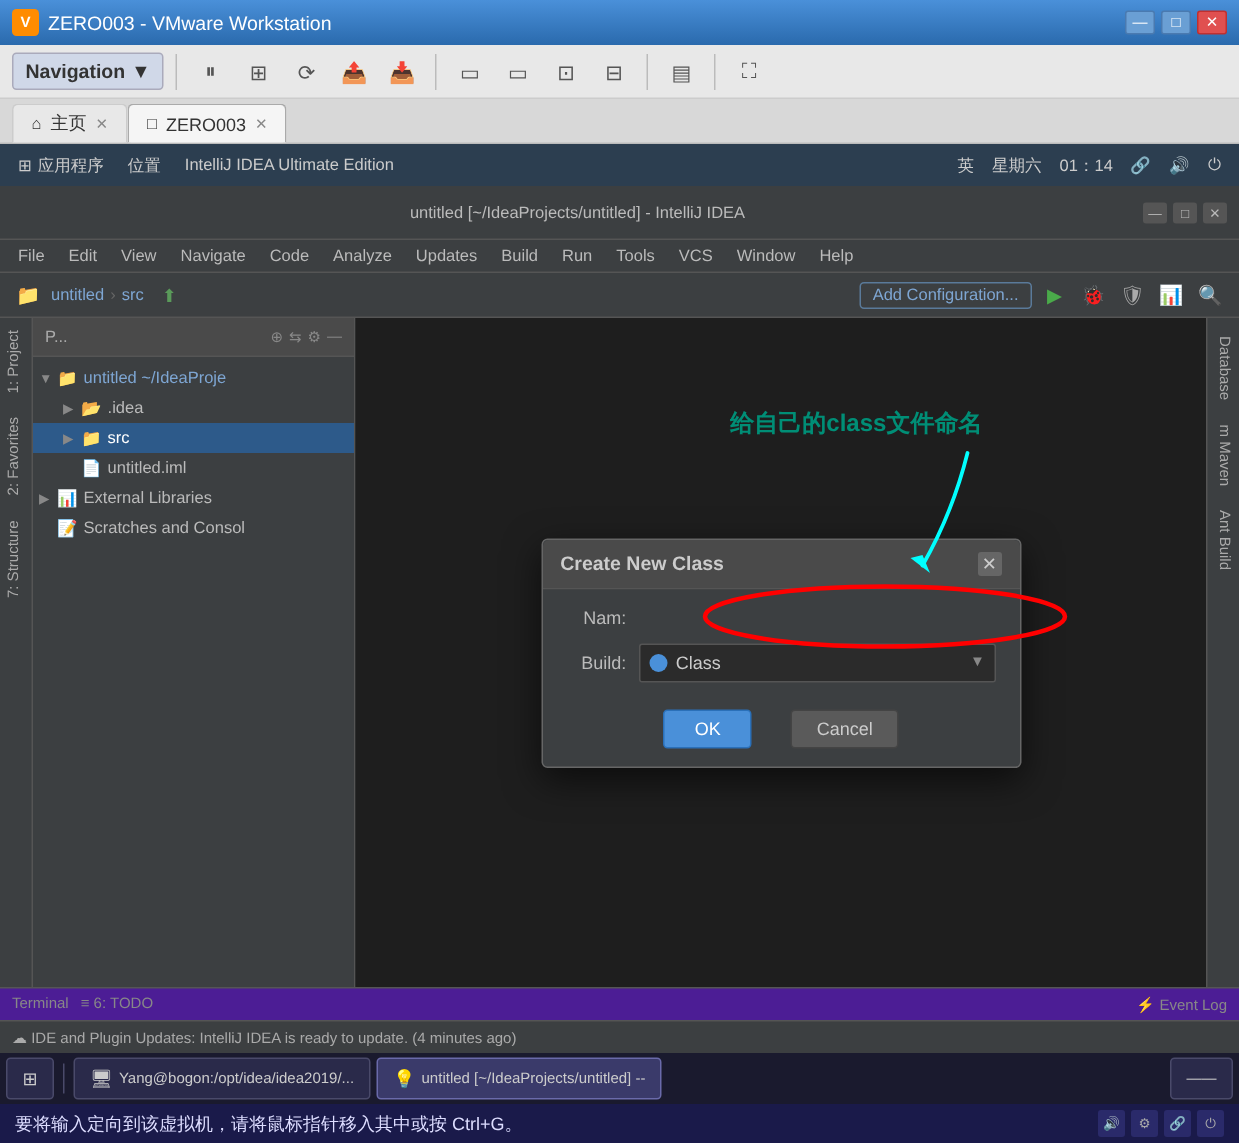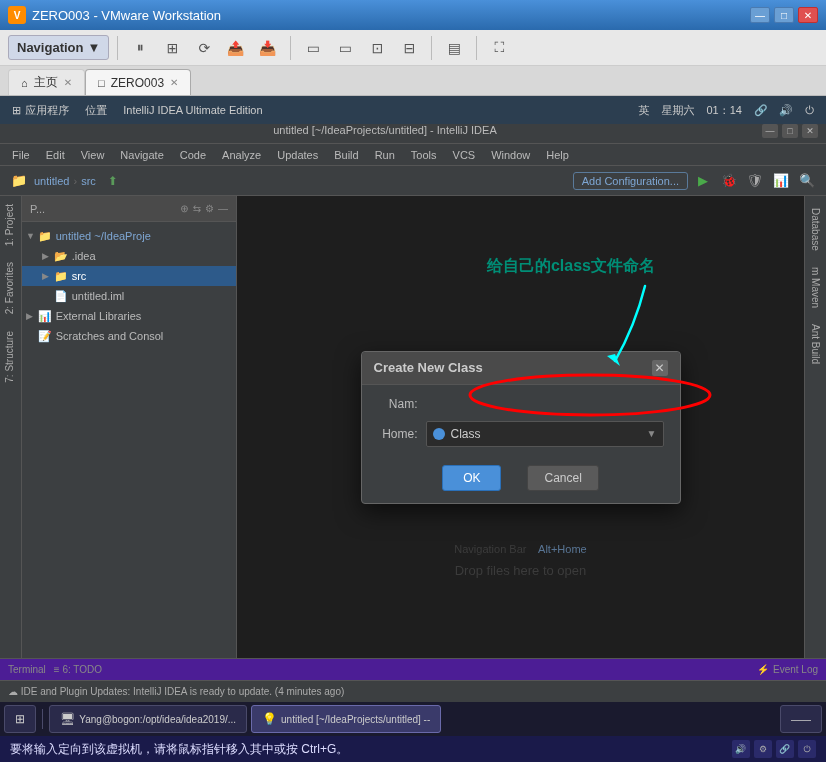--- a/index.html
+++ b/index.html
@@ -123,22 +123,23 @@
       display: flex;
       flex-direction: column;
       background: #2b2b2b;
       position: relative;
       overflow: hidden;
     }
 
     
     .idea-title-bar {
       background: #3c3f41;
-      height: 20px;
-      display: flex;
+      height: 36px;
+      display: flex;
+      align-items: center;
       padding: 0 8px;
       color: #bbb;
       font-size: 11px;
       flex-shrink: 0;
       border-bottom: 1px solid #555;
     }
     .idea-title-text { flex: 1; text-align: center; }
     .idea-tb-controls { display: flex; gap: 4px; }
     .idea-tb-btn { width: 16px; height: 14px; background: #555; border: none; border-radius: 2px; cursor: pointer; color: #bbb; font-size: 9px; display: flex; align-items: center; justify-content: center; }
 
@@ -685,47 +686,39 @@
           <div class="dialog">
             <div class="dialog-title-bar">
               <span class="dialog-title">Create New Class</span>
               <button class="dialog-close-btn">✕</button>
             </div>
             <div class="dialog-body">
               <div class="dialog-row">
                 <span class="dialog-label">Nam:</span>
               </div>
               <div class="dialog-select-row">
-                <span class="dialog-label">Home:</span>
+                <span class="dialog-label">Build:</span>
                 <div class="dialog-select-container">
                   <div class="class-icon-dot"></div>
                   <span class="select-text">Class</span>
                   <span class="select-arrow">▼</span>
                 </div>
               </div>
               <div class="dialog-buttons">
                 <button class="btn-ok">OK</button>
                 <button class="btn-cancel">Cancel</button>
               </div>
             </div>
           </div>
 
           <svg style="position:absolute; top:175px; left:228px; width:250px; height:48px; pointer-events:none; z-index:300;" viewBox="0 0 250 48" xmlns="http://www.w3.org/2000/svg">
             <ellipse cx="125" cy="24" rx="120" ry="20" fill="none" stroke="red" stroke-width="3"></ellipse>
           </svg>
         </div>
 
-        <div style="position:absolute; bottom: 80px; left: 50%; transform: translateX(-50%); text-align: center;">
-          <div class="nav-bar-hint">
-            <span>Navigation Bar</span>
-            &nbsp;&nbsp;
-            <span style="color:#7ea6d3;">Alt+Home</span>
-          </div>
-          <div class="editor-center-text">Drop files here to open</div>
-        </div>
       </div>
 
       <div class="idea-right-sidebar">
         <div class="right-side-label">Database</div>
         <div class="right-side-label">m Maven</div>
         <div class="right-side-label">Ant Build</div>
       </div>
 
     </div>
 

